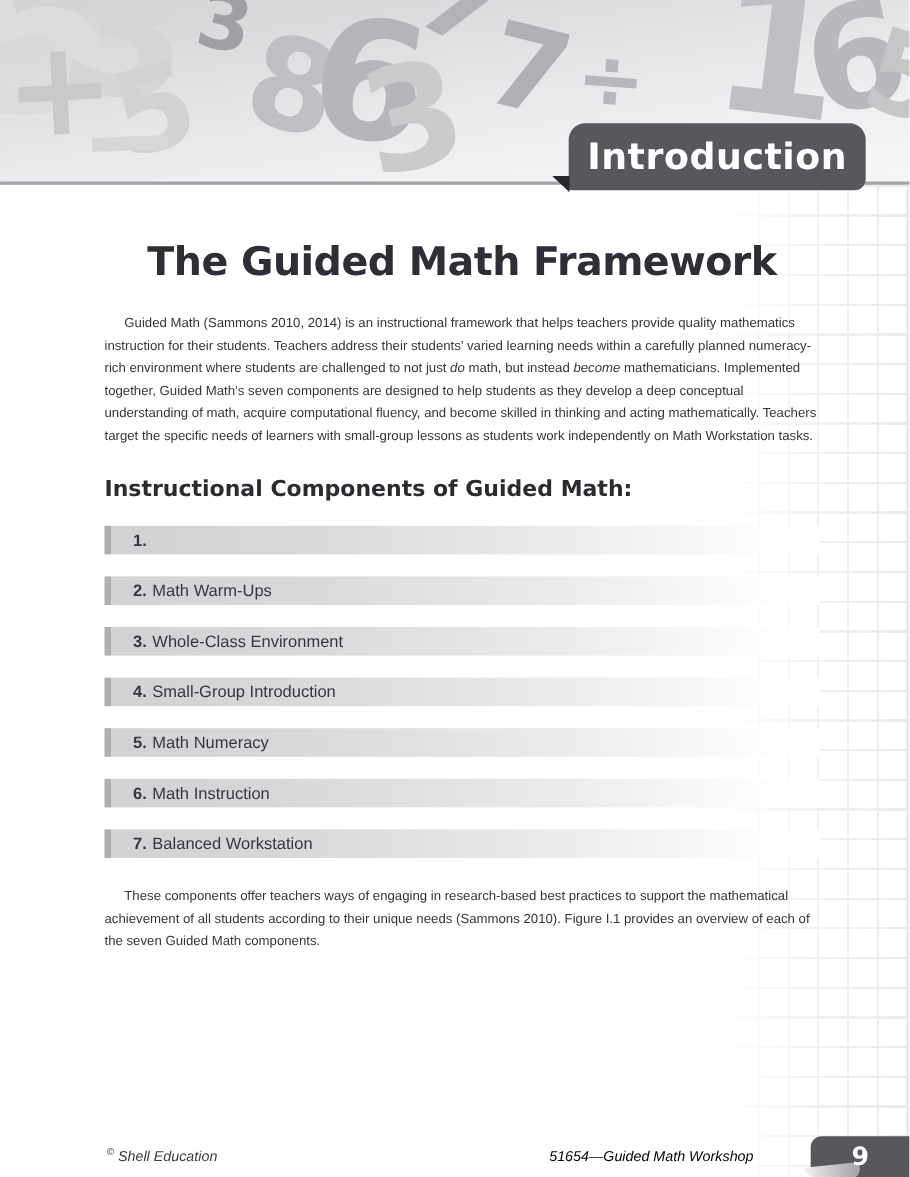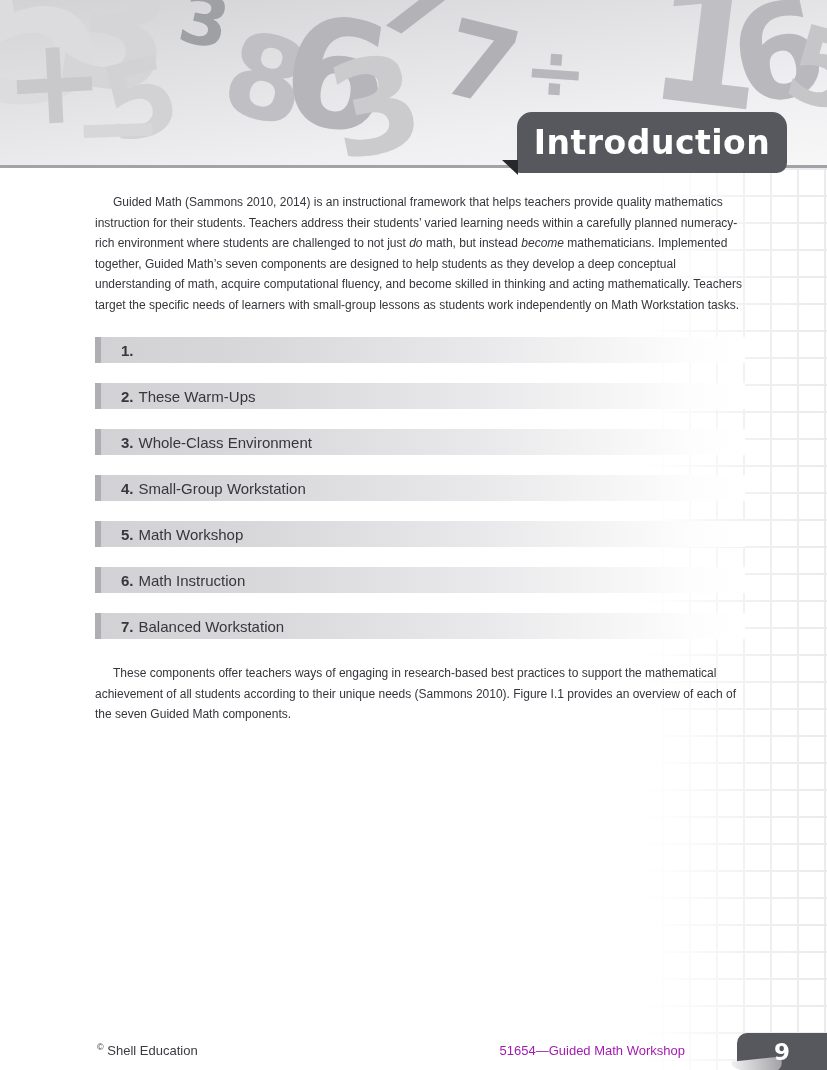--- a/index.html
+++ b/index.html
@@ -49,23 +49,23 @@
   h2.components-heading{margin:26px 0 0;font-family:"DejaVu Sans",sans-serif;font-weight:bold;
       font-size:20px;color:#2b2b30;}
   ol.components{list-style:none;margin:22px 0 0;padding:0;}
   .bar{position:relative;height:26px;margin-bottom:20px;display:flex;align-items:center;
       padding-left:26px;box-sizing:border-box;font-size:15px;color:#36363c;
       background:linear-gradient(90deg,#afafb3 0 6px,#d2d2d5 6px,#d8d8da 25%,#e9e9eb 60%,#fdfdfd 92%,#ffffff 100%);}
   .bar .num{font-weight:bold;margin-right:5px;}
   .closing{}
 
   
-  .footer-copyright{position:absolute;left:97px;bottom:12px;font-size:13px;color:#3a3a40;z-index:2;}
+  .footer-copyright{position:absolute;left:97px;bottom:12px;font-style:italic;font-size:13px;color:#3a3a40;z-index:2;}
   .footer-copyright sup{font-size:9px;}
-  .footer-book{position:absolute;right:142px;bottom:12px;font-size:13px;color:#a21caf;z-index:2;margin-top:42px;}
+  .footer-book{position:absolute;right:142px;bottom:12px;font-style:italic;font-size:13px;color:#000000;z-index:2;margin-top:42px;}
   .page-badge{position:absolute;right:0;bottom:0;width:90px;height:37px;background:#57585d;
       border-radius:10px 0 0 8px;z-index:6;display:flex;align-items:center;justify-content:center;}
   .page-badge .badge-num{color:#ffffff;font-family:"DejaVu Sans",sans-serif;font-weight:bold;font-size:23px;}
   .badge-curl{position:absolute;left:-5px;bottom:-3px;width:50px;height:14px;z-index:-1;
       background:linear-gradient(to right,#f0f0f2,#a2a2a6);border-radius:0 0 10px 100%;transform:rotate(-6deg);}
 </style>
 </head>
 <body>
 
 <div class="page">
@@ -89,43 +89,45 @@
   </header>
 
   <div class="grid-band"></div>
 
   <div class="intro-tab">
     <span class="tab-label">Introduction</span>
     <div class="tab-notch"></div>
   </div>
 
   <main class="content">
+    <h1 class="page-title">The Guided Math Framework</h1>
 
     <p class="body-par"><span>Guided Math (Sammons 2010, 2014) is an instructional framework that helps teachers provide quality mathematics instruction for their students. Teachers address their students’ varied learning needs within a carefully planned numeracy-rich environment where students are challenged to not just </span><em>do</em><span> math, but instead </span><em>become</em><span> mathematicians. Implemented together, Guided Math’s seven components are designed to help students as they develop a deep conceptual understanding of math, acquire computational fluency, and become skilled in thinking and acting mathematically. Teachers target the specific needs of learners with small-group lessons as students work independently on Math Workstation tasks.</span></p>
 
+    <h2 class="components-heading">Instructional Components of Guided Math:</h2>
 
     <ol class="components">
       <li class="bar">
           <span class="num">1.</span>
         </li>
       <li class="bar">
           <span class="num">2.</span>
-          <span>These Warm-Ups</span>
+          <span>Math Warm-Ups</span>
         </li>
       <li class="bar">
           <span class="num">3.</span>
           <span>Whole-Class Environment</span>
         </li>
       <li class="bar">
           <span class="num">4.</span>
-          <span>Small-Group Workstation</span>
+          <span>Small-Group Introduction</span>
         </li>
       <li class="bar">
           <span class="num">5.</span>
-          <span>Math Workshop</span>
+          <span>Math Numeracy</span>
         </li>
       <li class="bar">
           <span class="num">6.</span>
           <span>Math Instruction</span>
         </li>
       <li class="bar">
           <span class="num">7.</span>
           <span>Balanced Workstation</span>
         </li>
     </ol>

